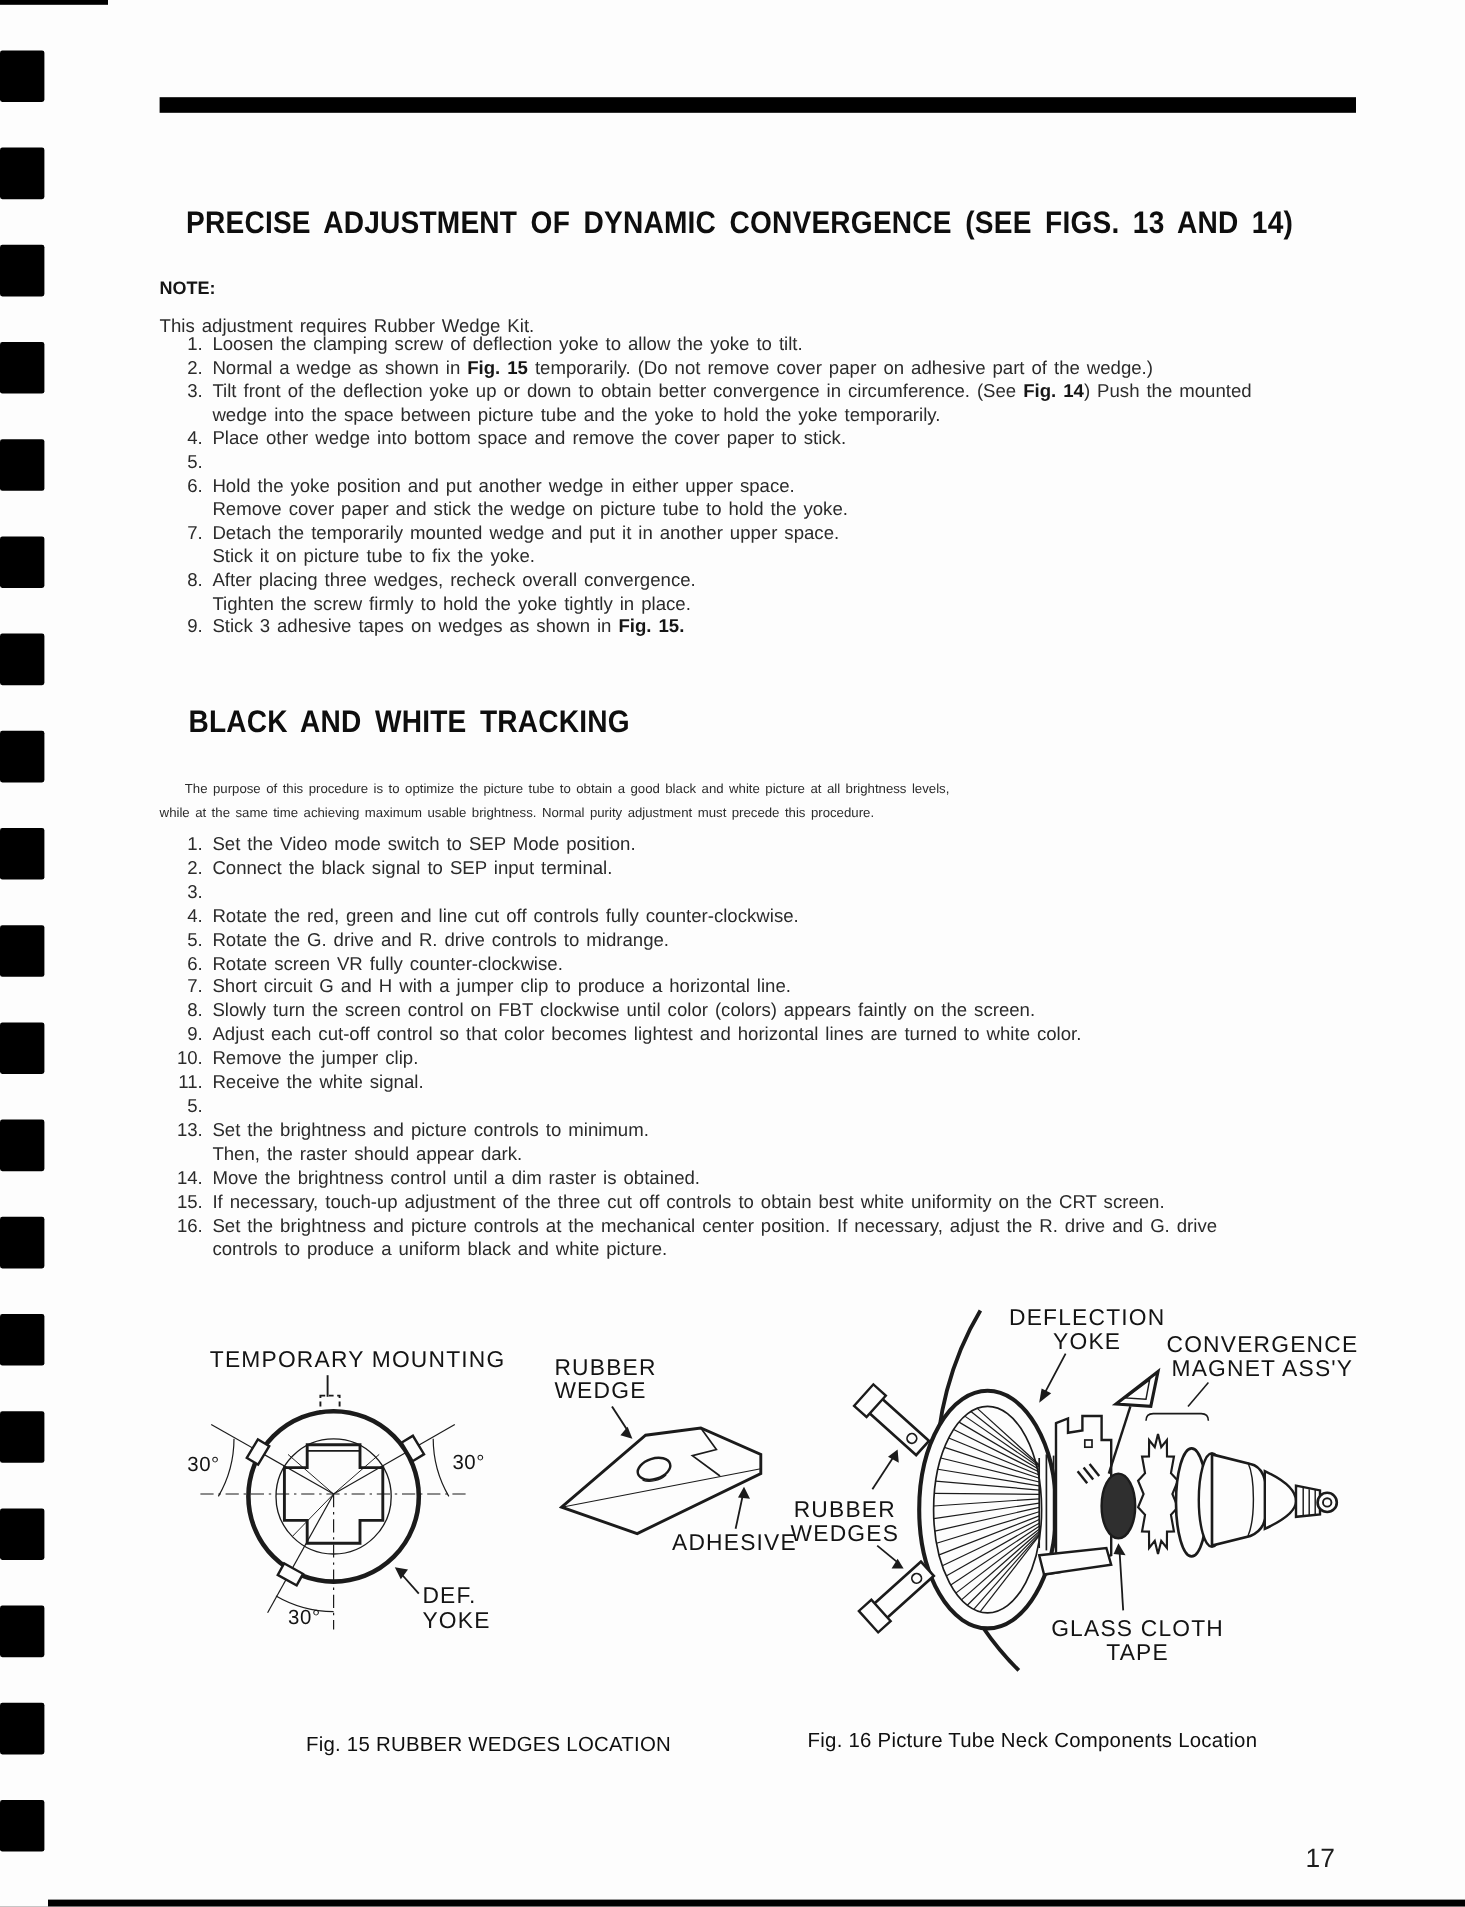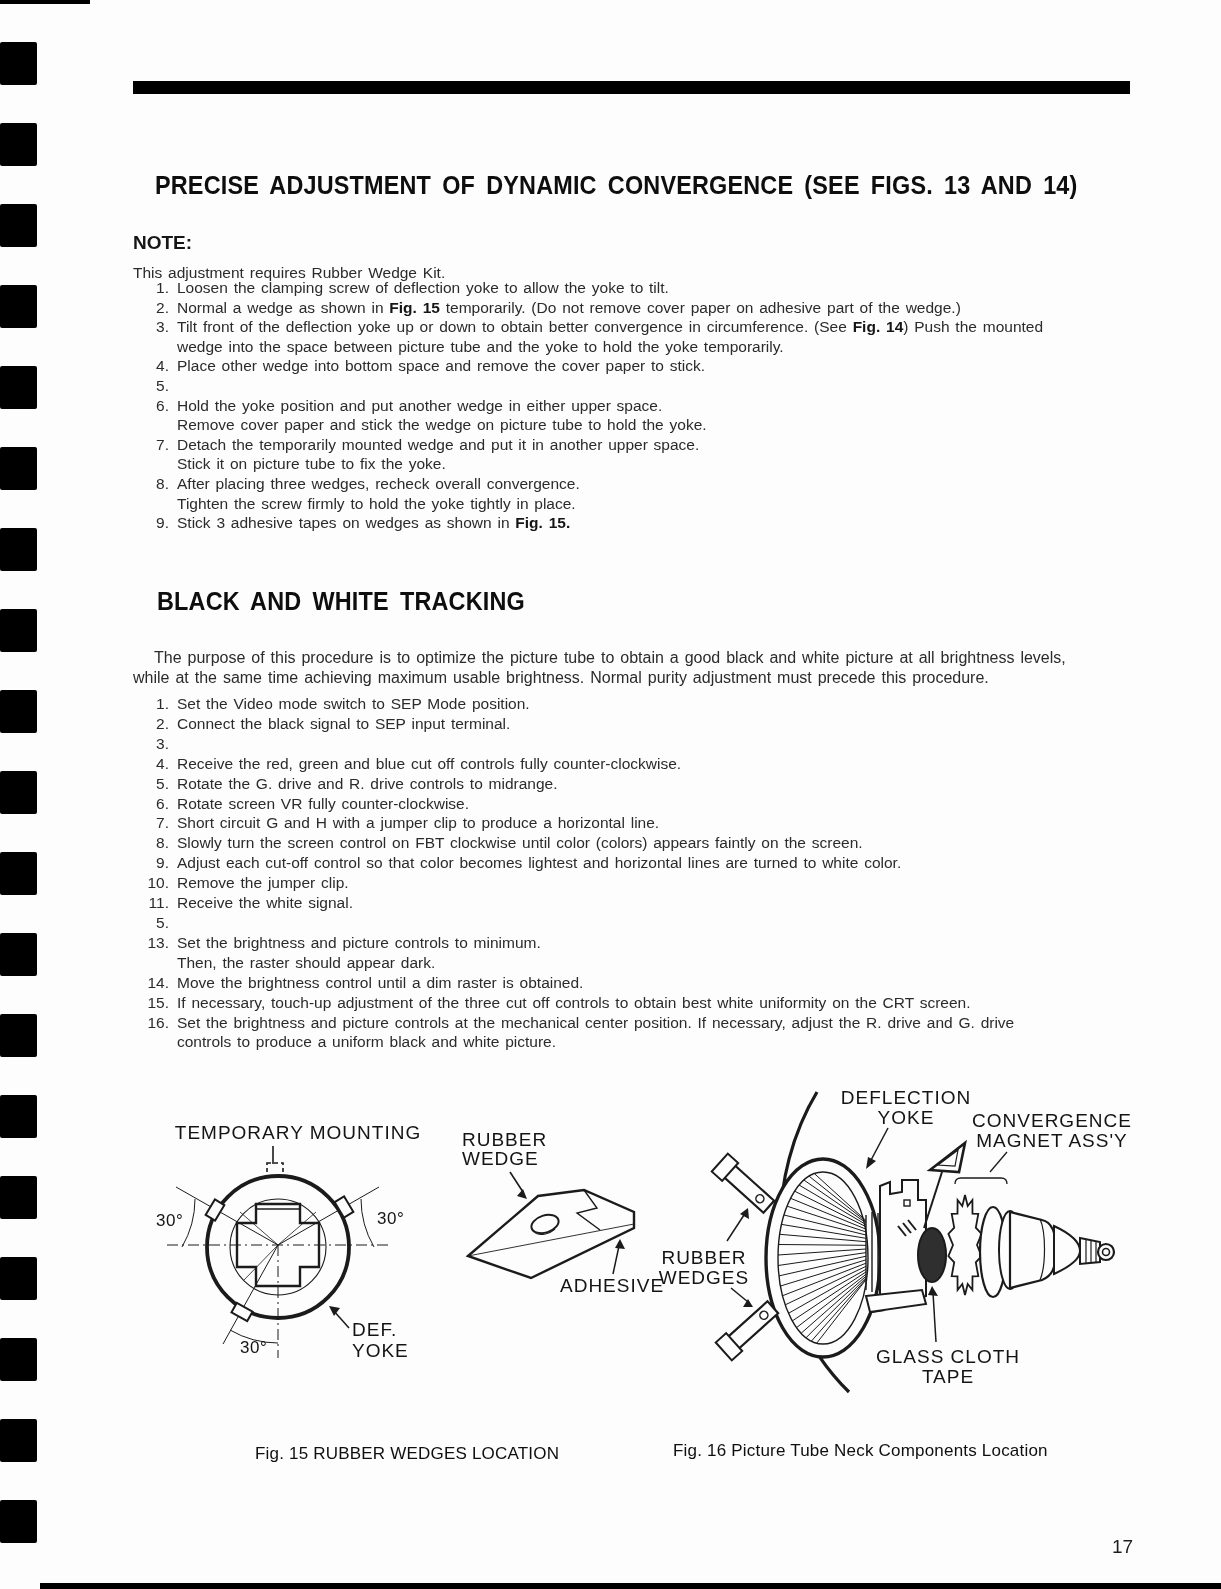--- a/index.html
+++ b/index.html
@@ -15,34 +15,34 @@
   .title {
     position:absolute; left:155px; top:170px; white-space:nowrap;
     font-size:26px; font-weight:bold; color:#0e0e0e; word-spacing:5px;
     transform:scaleX(0.9); transform-origin:left top; letter-spacing:0.2px;
   }
   .h2 {
     position:absolute; left:157px; top:586px; white-space:nowrap;
     font-size:26px; font-weight:bold; color:#0e0e0e; word-spacing:5px;
     transform:scaleX(0.9); transform-origin:left top; letter-spacing:0.2px;
   }
-  .note-label { position:absolute; left:133px; top:232px; font-size:19px; font-weight:bold; color:#161616; }
+  .note-label { position:absolute; left:133px; top:232px; font-size:15px; font-weight:bold; color:#161616; }
   .note-text  { position:absolute; left:133px; top:264px; font-size:15.5px; word-spacing:1.5px; white-space:nowrap; }
   .list { position:absolute; left:133px; font-size:15.5px; word-spacing:1.5px; white-space:nowrap; }
   #list1 { top:278px; line-height:19.6px; }
   #list2 { top:694px; line-height:19.9px; }
   .row { display:flex; }
   .row .num { width:36px; flex:none; text-align:right; padding-right:8px; }
   .row b { font-weight:bold; color:#151515; }
-  .intro { position:absolute; left:133px; top:648px; font-size:16px; line-height:20.2px; word-spacing:1.5px; white-space:nowrap; }
+  .intro { position:absolute; left:133px; top:648px; font-size:11px; line-height:20.2px; word-spacing:1.5px; white-space:nowrap; }
   .intro .first { padding-left:21px; }
   .cap { position:absolute; font-size:17px; font-weight:normal; color:#0f0f0f; white-space:nowrap; letter-spacing:0.2px; }
   #cap15 { left:255px; top:1444px; }
   #cap16 { left:673px; top:1441px; }
-  .pagenum { position:absolute; left:1112px; top:1536px; font-size:19px; color:#1d1d1d; }
+  .pagenum { position:absolute; left:1088px; top:1536px; font-size:22px; color:#1d1d1d; }
   svg.figs { position:absolute; left:130px; top:1080px; }
   svg.figs text { fill:#141414; font-family:"Liberation Sans", sans-serif; font-size:19px; letter-spacing:1px; }
   svg.figs text.small { font-size:17px; letter-spacing:0.5px; }
   .ln   { stroke:#1b1b1b; fill:none; }
   .fillw{ fill:#fdfdfd; stroke:#1b1b1b; }
   .ah   { fill:#1b1b1b; stroke:none; }
 </style>
 </head>
 <body>
 
@@ -145,21 +145,21 @@
       </div>
       <div class="row">
         <span class="num">2.</span>
         <span><span>Connect the black signal to SEP input terminal.</span></span>
       </div>
       <div class="row">
         <span class="num">3.</span>
       </div>
       <div class="row">
         <span class="num">4.</span>
-        <span><span>Receive the red, green and blue cut off controls fully counter-clockwise.</span></span>
+        <span><span>Rotate the red, green and line cut off controls fully counter-clockwise.</span></span>
       </div>
       <div class="row">
         <span class="num">5.</span>
         <span><span>Rotate the G. drive and R. drive controls to midrange.</span></span>
       </div>
       <div class="row">
         <span class="num">6.</span>
         <span><span>Rotate screen VR fully counter-clockwise.</span></span>
       </div>
       <div class="row">

